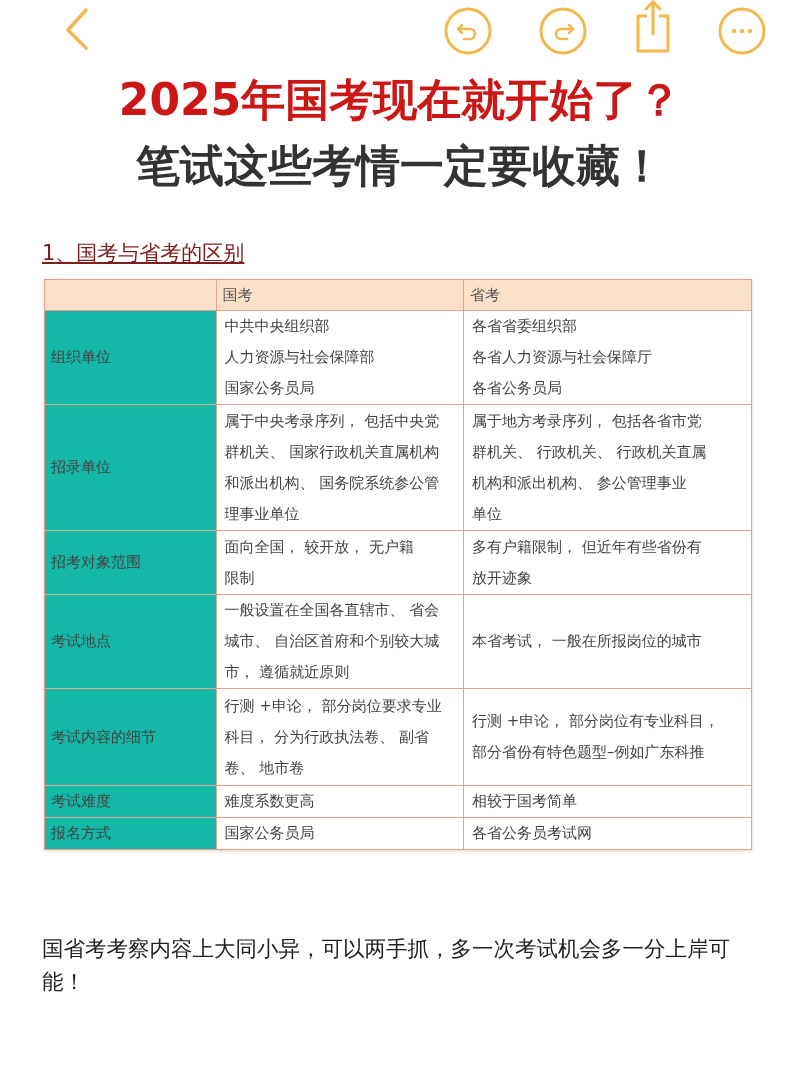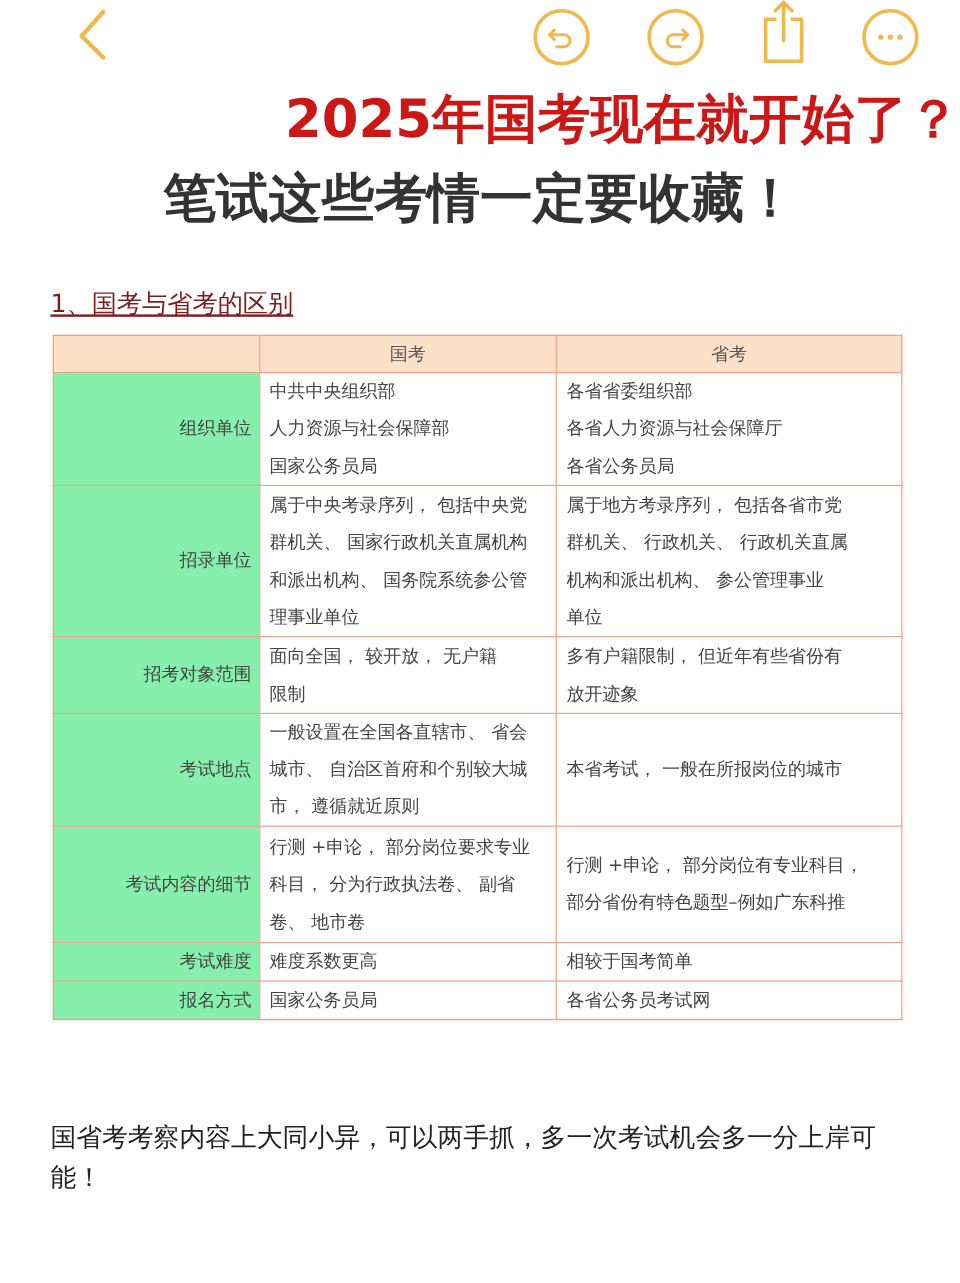--- a/index.html
+++ b/index.html
@@ -10,21 +10,21 @@
     .topbar { position: absolute; left: 0; top: 0; width: 800px; height: 60px; }
     .icon-btn { position: absolute; display: block; }
     .icon-btn svg { display: block; }
     #back-btn { left: 58px; top: 6px; width: 40px; height: 44px; }
     #undo-btn { left: 442px; top: 4px; width: 52px; height: 52px; }
     #redo-btn { left: 537px; top: 4px; width: 52px; height: 52px; }
     #share-btn { left: 630px; top: 0px; width: 48px; height: 56px; }
     #more-btn { left: 716px; top: 4px; width: 52px; height: 52px; }
 
     .title1 {
-      position: absolute; left: 0; width: 800px; top: 70px; text-align: right;
+      position: absolute; left: 0; width: 800px; top: 70px; text-align: center;
       color: #cc1717; font-weight: bold; font-size: 44px; line-height: 60px; letter-spacing: 0px;
     }
     .title2 {
       position: absolute; left: 0; width: 800px; top: 136px; text-align: center;
       color: #333333; font-weight: bold; font-size: 44px; line-height: 60px;
     }
     .section-heading {
       position: absolute; left: 42px; top: 238px; font-size: 21px; color: #7f1d1d;
       line-height: 30px;
       text-decoration: underline;
@@ -35,22 +35,22 @@
       box-shadow: 0 1px 3px rgba(200,120,90,0.35);
     }
     table.cmp {
       border-collapse: collapse; width: 708px; table-layout: fixed;
       font-size: 15px; color: #444;
     }
     table.cmp td, table.cmp th {
       border: 1.5px solid #e8a48a; padding: 0 6px; vertical-align: middle;
       font-weight: normal;
     }
-    table.cmp th { background: #fde0c8; height: 30px; text-align: center; color: #555; font-size: 15px; }
-    table.cmp td.label { background: #86efac; text-align: right; color: #444; }
+    table.cmp th { background: #fde0c8; height: 30px; text-align: left; color: #555; font-size: 15px; }
+    table.cmp td.label { background: #14b8a6; text-align: left; color: #444; }
     table.cmp td.cell { background: #ffffff; text-align: left; line-height: 31px; padding: 0 18px 0 8px; }
     .col-label { width: 165px; }
     .col-a { width: 238px; }
     .col-b { width: 277px; }
     .line { display: block; white-space: nowrap; }
 
     .closing {
       position: absolute; left: 42px; top: 932px; width: 720px; font-size: 21.5px;
       line-height: 33px; color: #222;
     }

